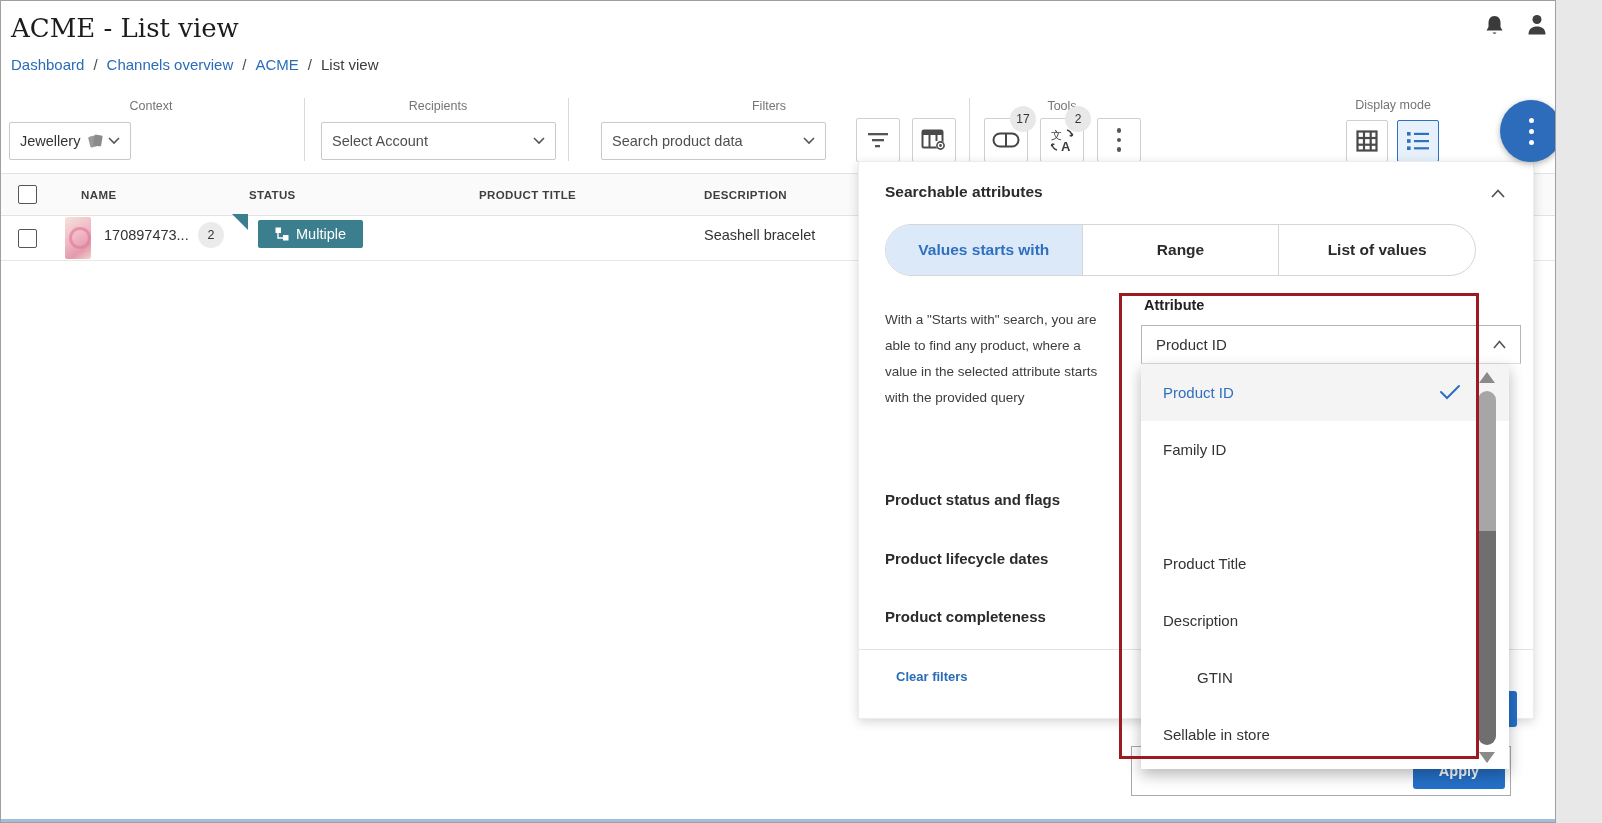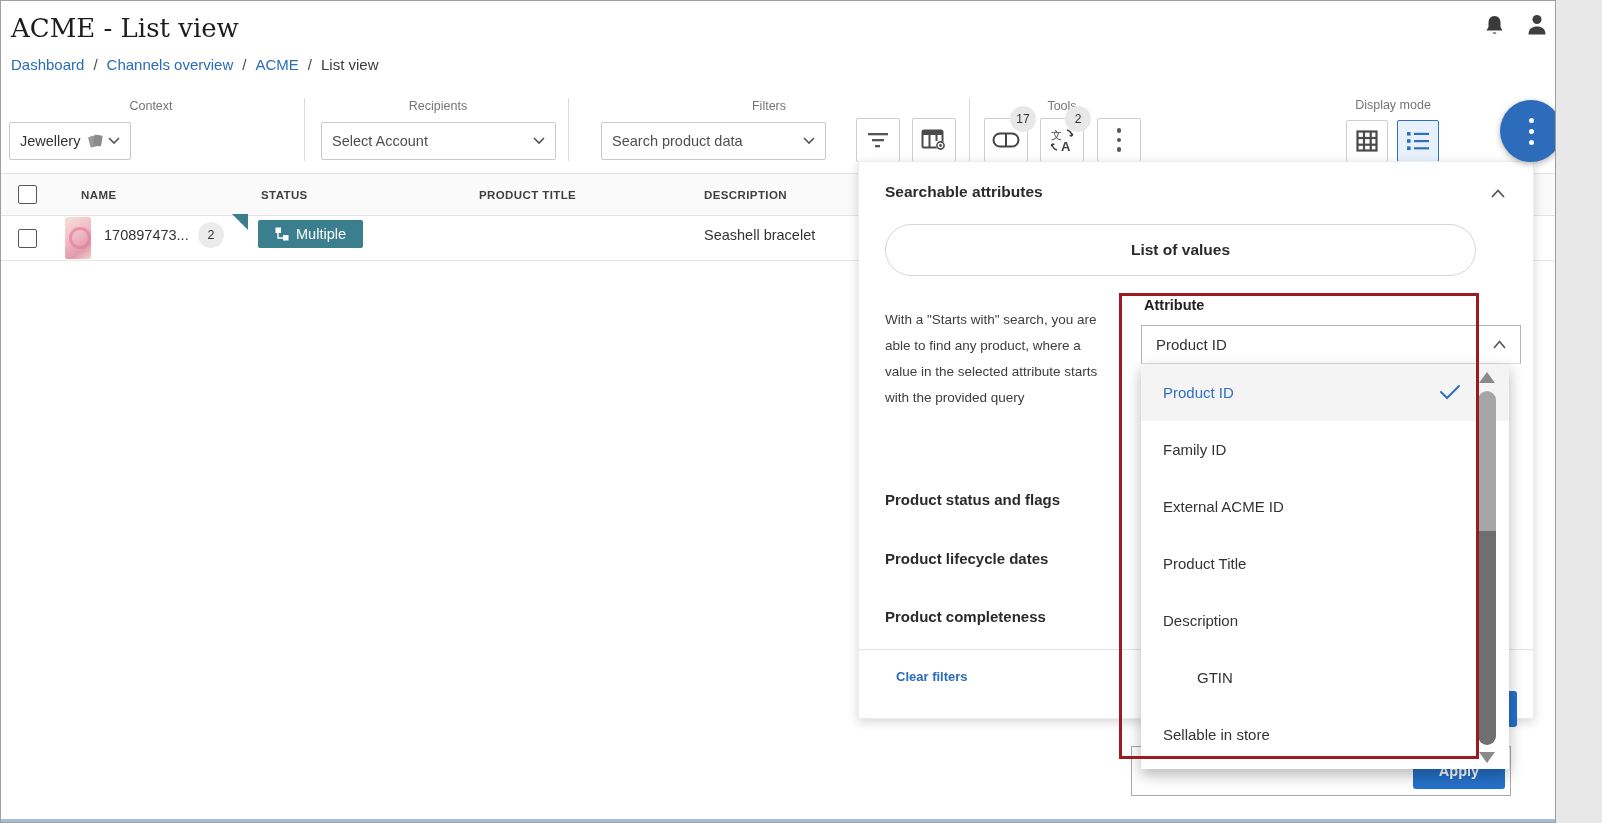--- a/index.html
+++ b/index.html
@@ -207,21 +207,21 @@
       <rect x="1" y="8.2" width="3.6" height="3.6" fill="#2f6fc0"></rect>
       <rect x="8" y="9" width="15" height="2.2" fill="#2f6fc0"></rect>
       <rect x="1" y="15.4" width="3.6" height="3.6" fill="#2f6fc0"></rect>
       <rect x="8" y="16.2" width="15" height="2.2" fill="#2f6fc0"></rect>
     </svg>
   </div>
 
   <div class="abs thead" style="left:0px; top:172px; width:1598px; height:43px;"></div>
   <div class="abs checkbox" style="left:17px; top:184px;"></div>
   <div class="abs th" style="left:80px; top:188px;">NAME</div>
-  <div class="abs th" style="left:260px; top:188px;">STATUS</div>
+  <div class="abs th" style="left:248px; top:188px;">STATUS</div>
   <div class="abs th" style="left:478px; top:188px;">PRODUCT TITLE</div>
   <div class="abs th" style="left:703px; top:188px;">DESCRIPTION</div>
 
   <div class="abs row-border" style="left:0px; top:215px; width:1598px; height:45px;"></div>
   <div class="abs checkbox" style="left:17px; top:228px;"></div>
   <div class="abs thumb" style="left:64px; top:216px;"></div>
   <div class="abs cell-text" style="left:103px; top:226px;">170897473...</div>
   <div class="abs num-badge" style="left:197px; top:221px;">2</div>
   <div class="abs corner-tri" style="left:231px; top:213px;"></div>
   <div class="abs status-badge" style="left:257px; top:219px; width:105px; height:28px;">
@@ -242,20 +242,22 @@
   <div class="abs panel" style="left:857px; top:160px; width:676px; height:558px; z-index:3;"></div>
 
   <div class="abs panel-title" style="left:884px; top:182px; z-index:3;">Searchable attributes</div>
   <div class="abs" style="left:1490px; top:183px; z-index:3;">
     <svg width="14" height="9" viewBox="0 0 14 9">
       <path d="M1 8 L7 1.5 L13 8" fill="none" stroke="#555" stroke-width="1.8"></path>
     </svg>
   </div>
 
   <div class="abs tabs" style="left:884px; top:223px; width:591px; height:52px; z-index:3;">
+    <div class="tab active">Values starts with</div>
+    <div class="tab">Range</div>
     <div class="tab">List of values</div>
   </div>
 
   <div class="abs desc" style="left:884px; top:306px; width:216px; z-index:3;">With a "Starts with" search, you are able to find any product, where a value in the selected attribute starts with the provided query</div>
 
   <div class="abs section-h" style="left:884px; top:490px; z-index:3;">Product status and flags</div>
   <div class="abs section-h" style="left:884px; top:549px; z-index:3;">Product lifecycle dates</div>
   <div class="abs section-h" style="left:884px; top:607px; z-index:3;">Product completeness</div>
 
   <div class="abs" style="left:858px; top:648px; width:674px; height:1px; background:#e3e3e3; z-index:3;"></div>
@@ -275,23 +277,20 @@
   <div class="abs popup" style="left:1140px; top:363px; width:368px; height:405px; z-index:6;">
     <div class="opt selected" style="top:0px;">
       <span>Product ID</span>
       <svg style="position:absolute; right:48px; top:20px;" width="22" height="16" viewBox="0 0 22 16">
         <path d="M2 8 L8 14 L20 2" fill="none" stroke="#2f6fc0" stroke-width="2" stroke-linecap="round"></path>
       </svg>
     </div>
     <div class="opt" style="top:57px;">
       <span>Family ID</span>
     </div>
-    <div class="opt" style="top:114px;">
-      <span>External ACME ID</span>
-    </div>
     <div class="opt" style="top:171px;">
       <span>Product Title</span>
     </div>
     <div class="opt" style="top:228px;">
       <span>Description</span>
     </div>
     <div class="opt" style="top:285px;margin-left:34px;">
       <span>GTIN</span>
     </div>
     <div class="opt" style="top:342px;">

